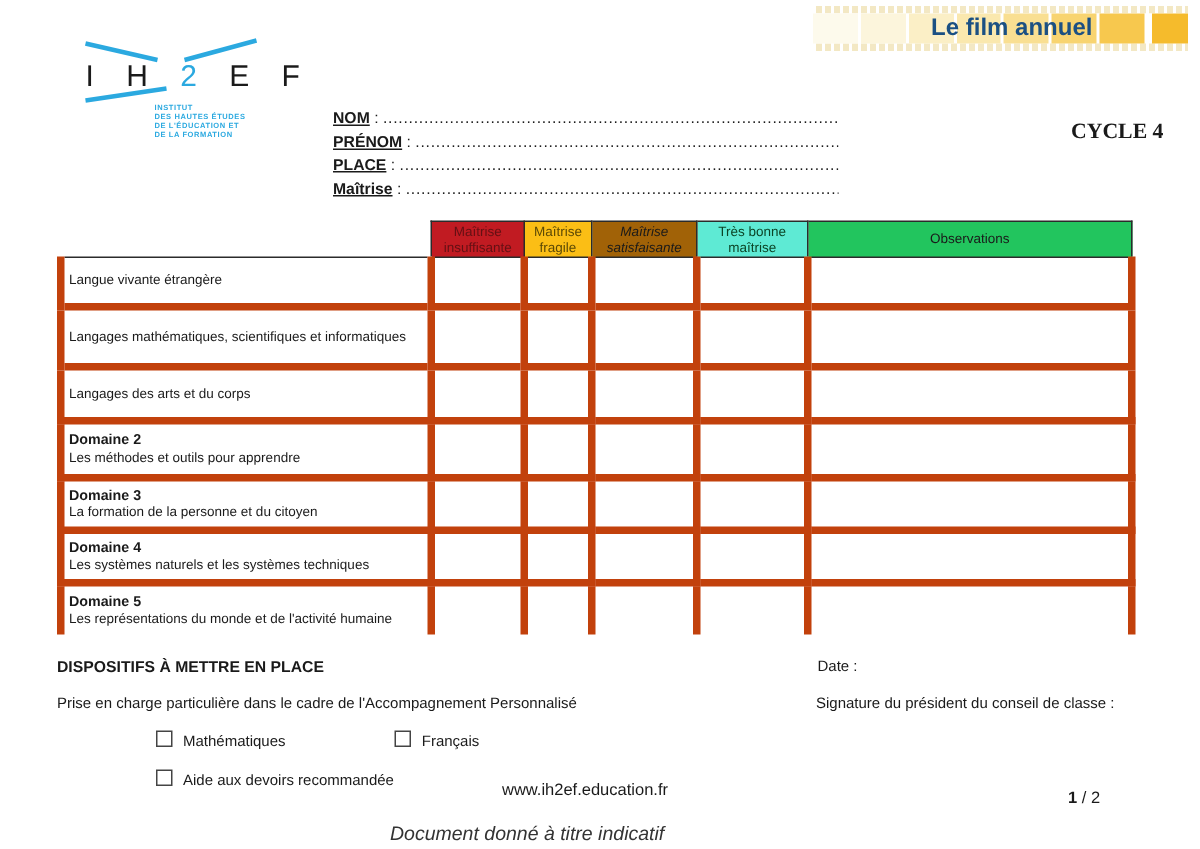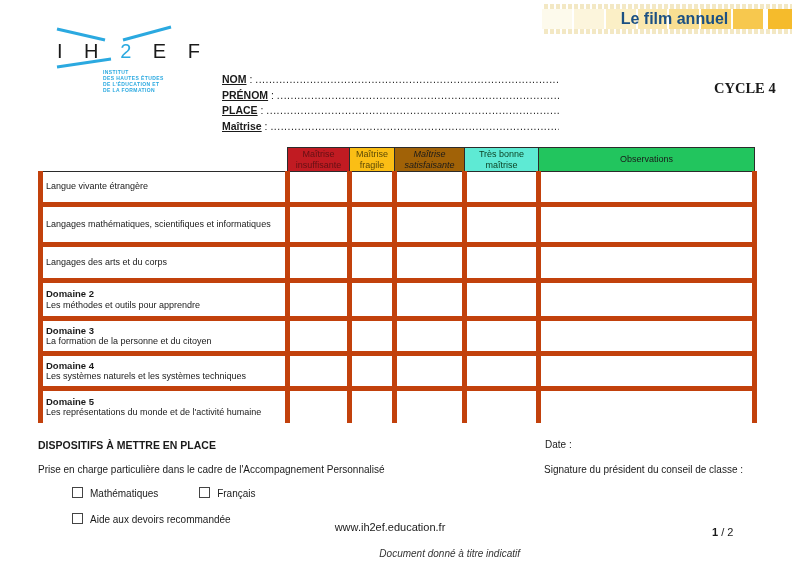--- a/index.html
+++ b/index.html
@@ -47,32 +47,32 @@
   .row-sub{font-size:9px;line-height:11.5px;}
   .nowrap{white-space:nowrap;}
   .r1 td{height:29px;} .r2 td{height:26px;} .r3 td{height:31px;} .r4 td{height:27px;}
   .r5 td{height:29px;} .r6 td{height:26px;} .r7 td{height:26px;} .r8 td{height:28px;}
 
   
   .bl-heading{position:absolute;left:38px;top:439px;font-size:10.5px;font-weight:bold;}
   .bl-par{position:absolute;left:38px;top:464px;font-size:10px;}
   .cb-row1{position:absolute;left:72px;top:487px;font-size:10px;}
   .cb-row2{position:absolute;left:72px;top:513px;font-size:10px;}
-  .cb-item{margin-right:38px;}
+  .cb-item{margin-right:38px;margin-left:32px;}
   .box{display:inline-block;width:9px;height:9px;border:1px solid #444;background:#fff;
        margin-right:7px;vertical-align:-1px;}
   .br-date{position:absolute;left:545px;top:439px;font-size:10px;text-align:center;}
   .br-sign{position:absolute;left:544px;top:464px;font-size:10px;}
 
   
   .footer-url{position:absolute;left:260px;top:521px;width:260px;text-align:center;font-size:11px;}
   .pagenum{position:absolute;left:712px;top:526px;font-size:11px;}
   .pagenum .pn-cur{font-weight:bold;}
-  .note{position:absolute;left:260px;top:548px;width:260px;text-align:right;
-        font-size:10px;font-style:italic;color:#333;}
+  .note{position:absolute;left:260px;top:548px;width:260px;text-align:left;
+        font-size:13px;font-style:italic;color:#333;}
 </style>
 </head>
 <body>
 
 <div class="page">
 
   <div class="logo">
     <svg width="135" height="100" viewBox="0 0 135 100">
       <line x1="12" y1="17" x2="60" y2="28" stroke="#2BA9E0" stroke-width="3"></line>
       <line x1="78" y1="28" x2="126" y2="15" stroke="#2BA9E0" stroke-width="3"></line>

